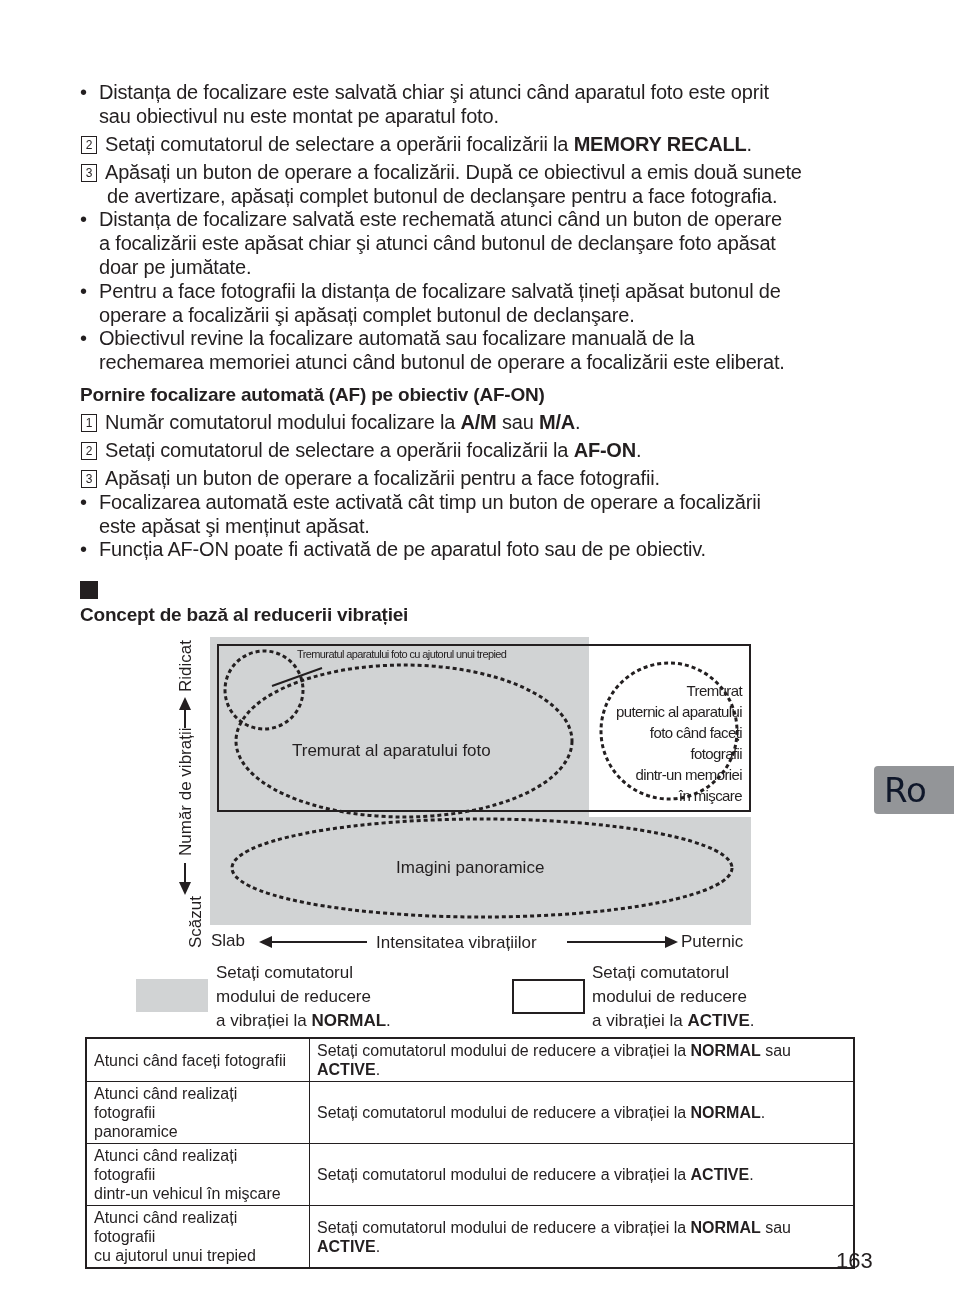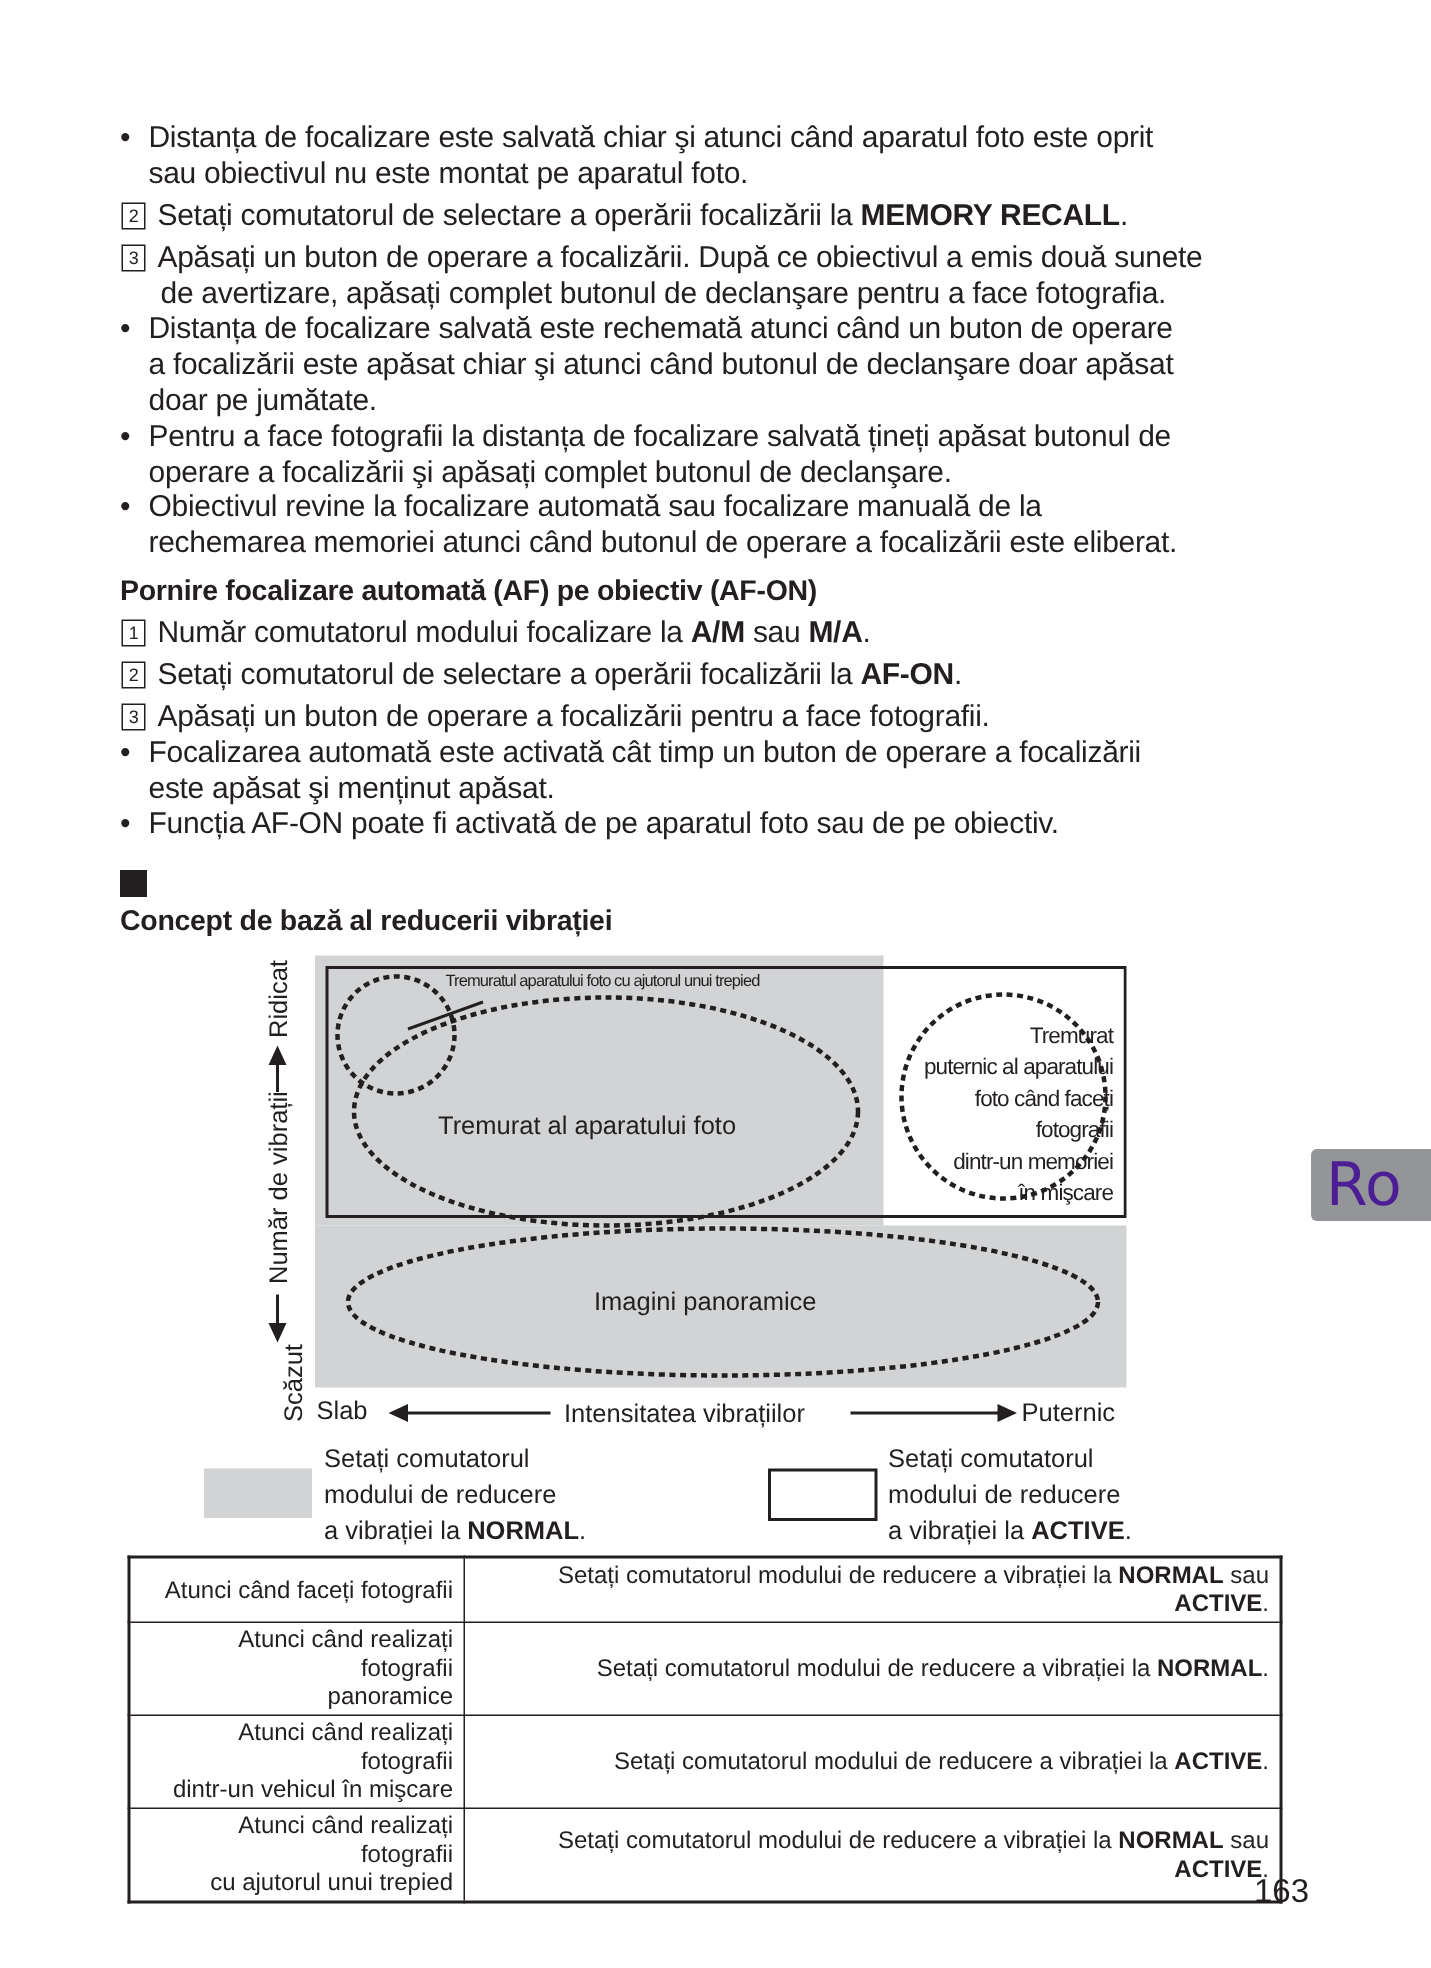--- a/index.html
+++ b/index.html
@@ -10,25 +10,25 @@
   .bullet-dot { position: absolute; left: 80px; font-size: 20px; line-height: 24px; }
   .num-box { display: inline-block; width: 14px; height: 16px; border: 1px solid #231f20; font-size: 12px;
              line-height: 16px; text-align: center; vertical-align: 2px; margin-right: 8px; }
   b { font-weight: bold; }
   .h-sub { font-weight: bold; font-size: 19px; }
   .h-main { font-weight: bold; font-size: 25px; }
   .sq { display: inline-block; width: 18px; height: 18px; background: #231f20; margin-right: 12px; vertical-align: 0px; }
   .diagram-text { font-size: 17px; }
   .tiny { font-size: 11px; }
   table.vr { position: absolute; left: 85px; top: 1037px; width: 770px; border-collapse: collapse;
-             border: 2px solid #231f20; font-size: 16px; text-align: right; }
+             border: 2px solid #231f20; font-size: 16px; }
   table.vr td { border: 1px solid #231f20; padding: 2px 7px; vertical-align: middle; line-height: 19px; }
   table.vr td.c1 { width: 208px; }
   .lang-tab { position: absolute; left: 874px; top: 766px; width: 80px; height: 48px; background: #939598;
-              border-radius: 4px 0 0 4px; color: #4c1d95; font-size: 40px; line-height: 48px; padding-left: 10px;
+              border-radius: 4px 0 0 4px; color: #0f172a; font-size: 34px; line-height: 48px; padding-left: 10px;
               box-sizing: border-box; font-family: "DejaVu Sans", sans-serif; }
   .page-num { position: absolute; left: 836px; top: 1248px; font-size: 22px; font-family: Liberation Sans, sans-serif; }
 </style>
 </head>
 <body>
 
 <span class="bullet-dot" style="top:80px">•</span>
 <div class="line" style="left:99px;top:80px">Distanța de focalizare este salvată chiar şi atunci când aparatul foto este oprit</div>
 <div class="line" style="left:99px;top:104px">sau obiectivul nu este montat pe aparatul foto.</div>
 
@@ -36,21 +36,21 @@
   <span class="num-box">2</span><span>Setați comutatorul de selectare a operării focalizării la </span><b>MEMORY RECALL</b><span>.</span>
 </div>
 
 <div class="line" style="left:81px;top:160px">
   <span class="num-box">3</span><span>Apăsați un buton de operare a focalizării. După ce obiectivul a emis două sunete</span>
 </div>
 <div class="line" style="left:107px;top:184px">de avertizare, apăsați complet butonul de declanşare pentru a face fotografia.</div>
 
 <span class="bullet-dot" style="top:207px">•</span>
 <div class="line" style="left:99px;top:207px">Distanța de focalizare salvată este rechemată atunci când un buton de operare</div>
-<div class="line" style="left:99px;top:231px">a focalizării este apăsat chiar şi atunci când butonul de declanşare doar apăsat</div>
+<div class="line" style="left:99px;top:231px">a focalizării este apăsat chiar şi atunci când butonul de declanşare foto apăsat</div>
 <div class="line" style="left:99px;top:255px">doar pe jumătate.</div>
 
 <span class="bullet-dot" style="top:279px">•</span>
 <div class="line" style="left:99px;top:279px">Pentru a face fotografii la distanța de focalizare salvată țineți apăsat butonul de</div>
 <div class="line" style="left:99px;top:303px">operare a focalizării şi apăsați complet butonul de declanşare.</div>
 
 <span class="bullet-dot" style="top:326px">•</span>
 <div class="line" style="left:99px;top:326px">Obiectivul revine la focalizare automată sau focalizare manuală de la</div>
 <div class="line" style="left:99px;top:350px">rechemarea memoriei atunci când butonul de operare a focalizării este eliberat.</div>
 

